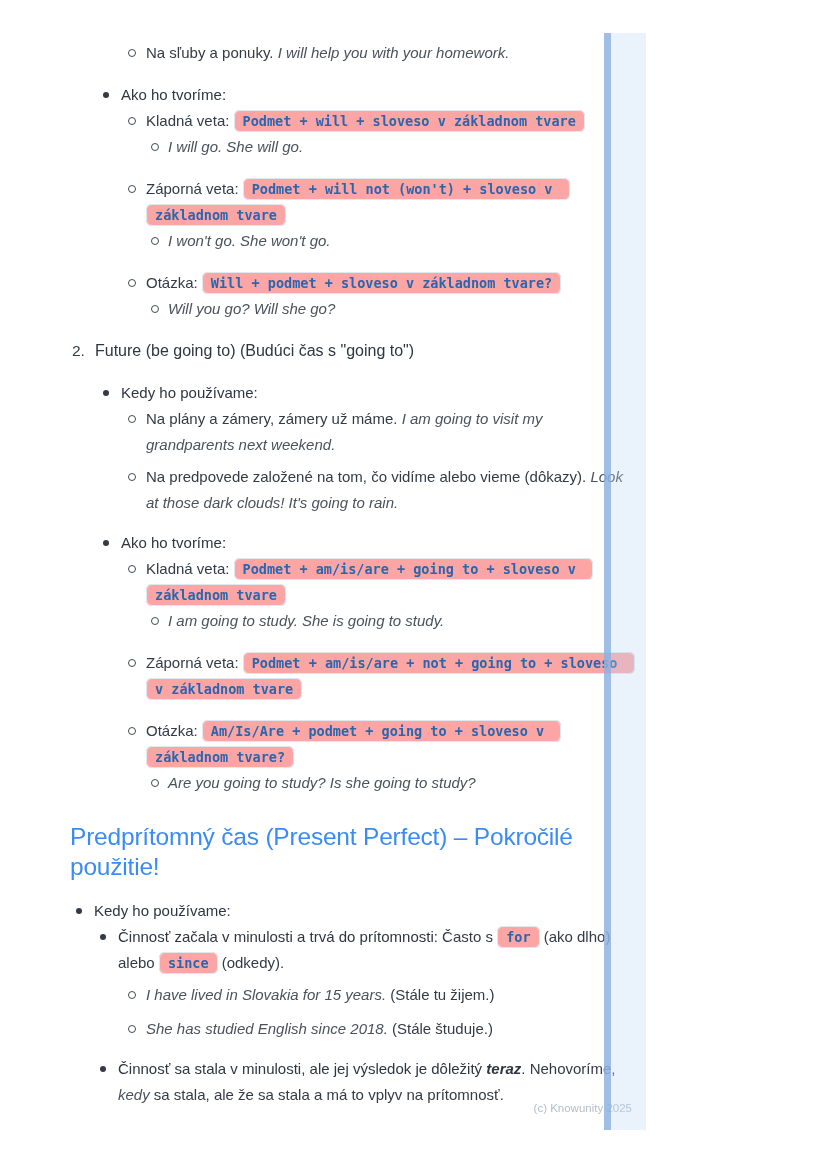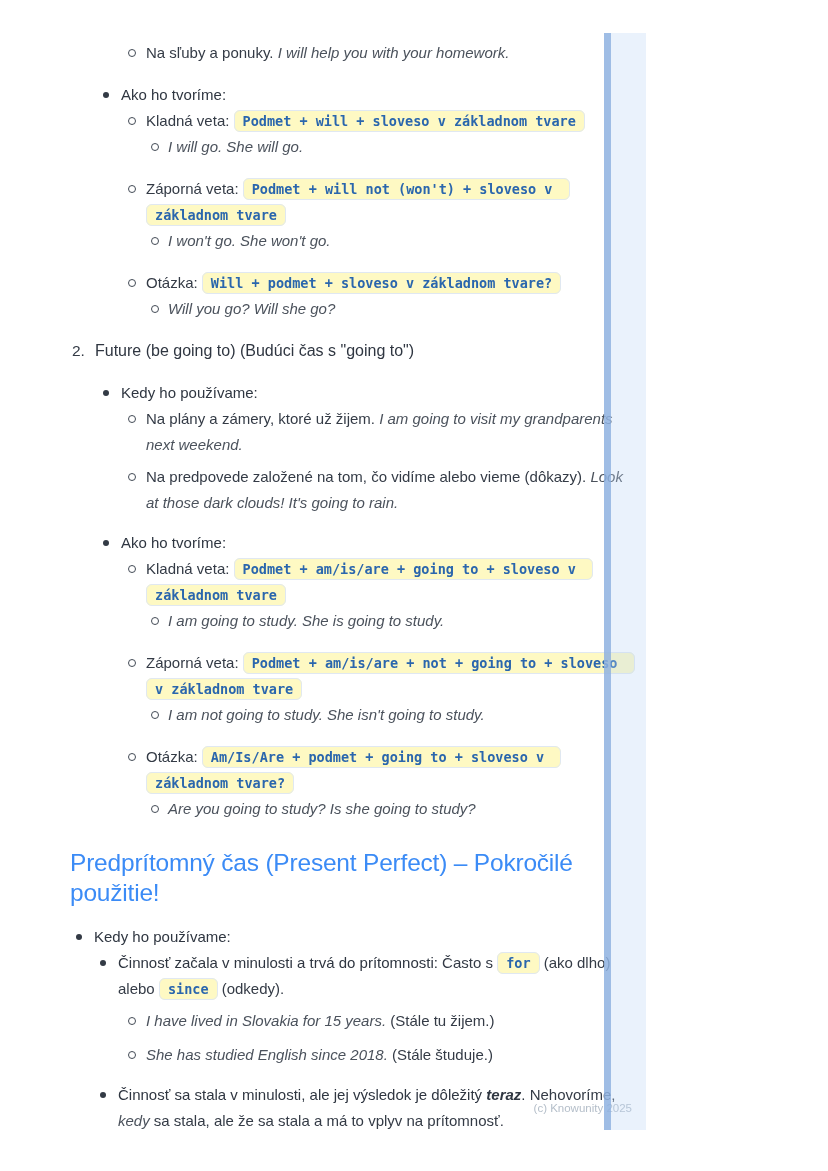--- a/index.html
+++ b/index.html
@@ -45,21 +45,21 @@
   
   .seg-n{font-style:normal;font-weight:normal;}
   .seg-b{font-weight:normal;color:#2f3641;}
   .seg-i{font-style:italic;color:#4b525c;}
   .seg-bi{font-weight:bold;font-style:italic;color:#2f3641;}
   .seg-c{
     font-family:"DejaVu Sans Mono", monospace;
     font-weight:bold;
     font-size:13.5px;
     color:#2a66ad;
-    background:#fef9c3;
+    background:#fca5a5;
     border:1px solid #e0e8f1;
     border-radius:6px;
     padding:2px 8px;
     -webkit-box-decoration-break:clone;
     box-decoration-break:clone;
     white-space:pre-wrap;
   }
   
   .scroll-track{
     position:absolute;top:33px;right:38px;width:35px;height:1097px;
@@ -84,27 +84,26 @@
       <div class="block lvl-a2"><span class="marker circle"></span><span class="content"><span class="seg-n">Na sľuby a ponuky. </span><span class="seg-i">I will help you with your homework.</span></span></div>
       <div class="block lvl-a1 gap-16"><span class="marker disc"></span><span class="content"><span class="seg-b">Ako ho tvoríme:</span></span></div>
       <div class="block lvl-a2"><span class="marker circle"></span><span class="content"><span class="seg-n">Kladná veta: </span><span class="seg-c">Podmet + will + sloveso v základnom tvare</span></span></div>
       <div class="block lvl-a3"><span class="marker circle"></span><span class="content"><span class="seg-i">I will go. She will go.</span></span></div>
       <div class="block lvl-a2 gap-16"><span class="marker circle"></span><span class="content"><span class="seg-n">Záporná veta: </span><span class="seg-c">Podmet + will not (won't) + sloveso v základnom tvare</span></span></div>
       <div class="block lvl-a3"><span class="marker circle"></span><span class="content"><span class="seg-i">I won't go. She won't go.</span></span></div>
       <div class="block lvl-a2 gap-16"><span class="marker circle"></span><span class="content"><span class="seg-n">Otázka: </span><span class="seg-c">Will + podmet + sloveso v základnom tvare?</span></span></div>
       <div class="block lvl-a3"><span class="marker circle"></span><span class="content"><span class="seg-i">Will you go? Will she go?</span></span></div>
       <div class="block lvl-num gap-16"><span class="marker num">2.</span><span class="content"><span class="seg-b">Future (be going to) (Budúci čas s "going to")</span></span></div>
       <div class="block lvl-a1 gap-16"><span class="marker disc"></span><span class="content"><span class="seg-b">Kedy ho používame:</span></span></div>
-      <div class="block lvl-a2"><span class="marker circle"></span><span class="content"><span class="seg-n">Na plány a zámery, ktoré už žijem. </span><span class="seg-i">I am going to visit my grandparents next weekend.</span></span></div>
+      <div class="block lvl-a2"><span class="marker circle"></span><span class="content"><span class="seg-n">Na plány a zámery, zámery už máme. </span><span class="seg-i">I am going to visit my grandparents next weekend.</span></span></div>
       <div class="block lvl-a2 gap-6"><span class="marker circle"></span><span class="content"><span class="seg-n">Na predpovede založené na tom, čo vidíme alebo vieme (dôkazy). </span><span class="seg-i">Look at those dark clouds! It's going to rain.</span></span></div>
       <div class="block lvl-a1 gap-14"><span class="marker disc"></span><span class="content"><span class="seg-b">Ako ho tvoríme:</span></span></div>
       <div class="block lvl-a2"><span class="marker circle"></span><span class="content"><span class="seg-n">Kladná veta: </span><span class="seg-c">Podmet + am/is/are + going to + sloveso v základnom tvare</span></span></div>
       <div class="block lvl-a3"><span class="marker circle"></span><span class="content"><span class="seg-i">I am going to study. She is going to study.</span></span></div>
       <div class="block lvl-a2 gap-16"><span class="marker circle"></span><span class="content"><span class="seg-n">Záporná veta: </span><span class="seg-c">Podmet + am/is/are + not + going to + sloveso v základnom tvare</span></span></div>
-      <div class="block lvl-a3"><span class="marker circle"></span><span class="content"><span class="seg-i">I am not going to study. She isn't going to study.</span></span></div>
       <div class="block lvl-a2 gap-16"><span class="marker circle"></span><span class="content"><span class="seg-n">Otázka: </span><span class="seg-c">Am/Is/Are + podmet + going to + sloveso v základnom tvare?</span></span></div>
       <div class="block lvl-a3"><span class="marker circle"></span><span class="content"><span class="seg-i">Are you going to study? Is she going to study?</span></span></div>
       <div class="block lvl-h2 h2"><span class="content"><span class="seg-n">Predprítomný čas (Present Perfect) – Pokročilé použitie!</span></span></div>
       <div class="block lvl-c1"><span class="marker disc"></span><span class="content"><span class="seg-b">Kedy ho používame:</span></span></div>
       <div class="block lvl-c2"><span class="marker disc"></span><span class="content"><span class="seg-b">Činnosť začala v minulosti a trvá do prítomnosti:</span><span class="seg-n"> Často s </span><span class="seg-c">for</span><span class="seg-n"> (ako dlho) alebo </span><span class="seg-c">since</span><span class="seg-n"> (odkedy).</span></span></div>
       <div class="block lvl-c3 gap-6"><span class="marker circle"></span><span class="content"><span class="seg-i">I have lived in Slovakia for 15 years.</span><span class="seg-n"> (Stále tu žijem.)</span></span></div>
       <div class="block lvl-c3 gap-8"><span class="marker circle"></span><span class="content"><span class="seg-i">She has studied English since 2018.</span><span class="seg-n"> (Stále študuje.)</span></span></div>
       <div class="block lvl-c2 gap-14"><span class="marker disc"></span><span class="content"><span class="seg-b">Činnosť sa stala v minulosti, ale jej výsledok je dôležitý </span><span class="seg-bi">teraz</span><span class="seg-b">.</span><span class="seg-n"> Nehovoríme, </span><span class="seg-i">kedy</span><span class="seg-n"> sa stala, ale že sa stala a má to vplyv na prítomnosť.</span></span></div>
     </div>
 

